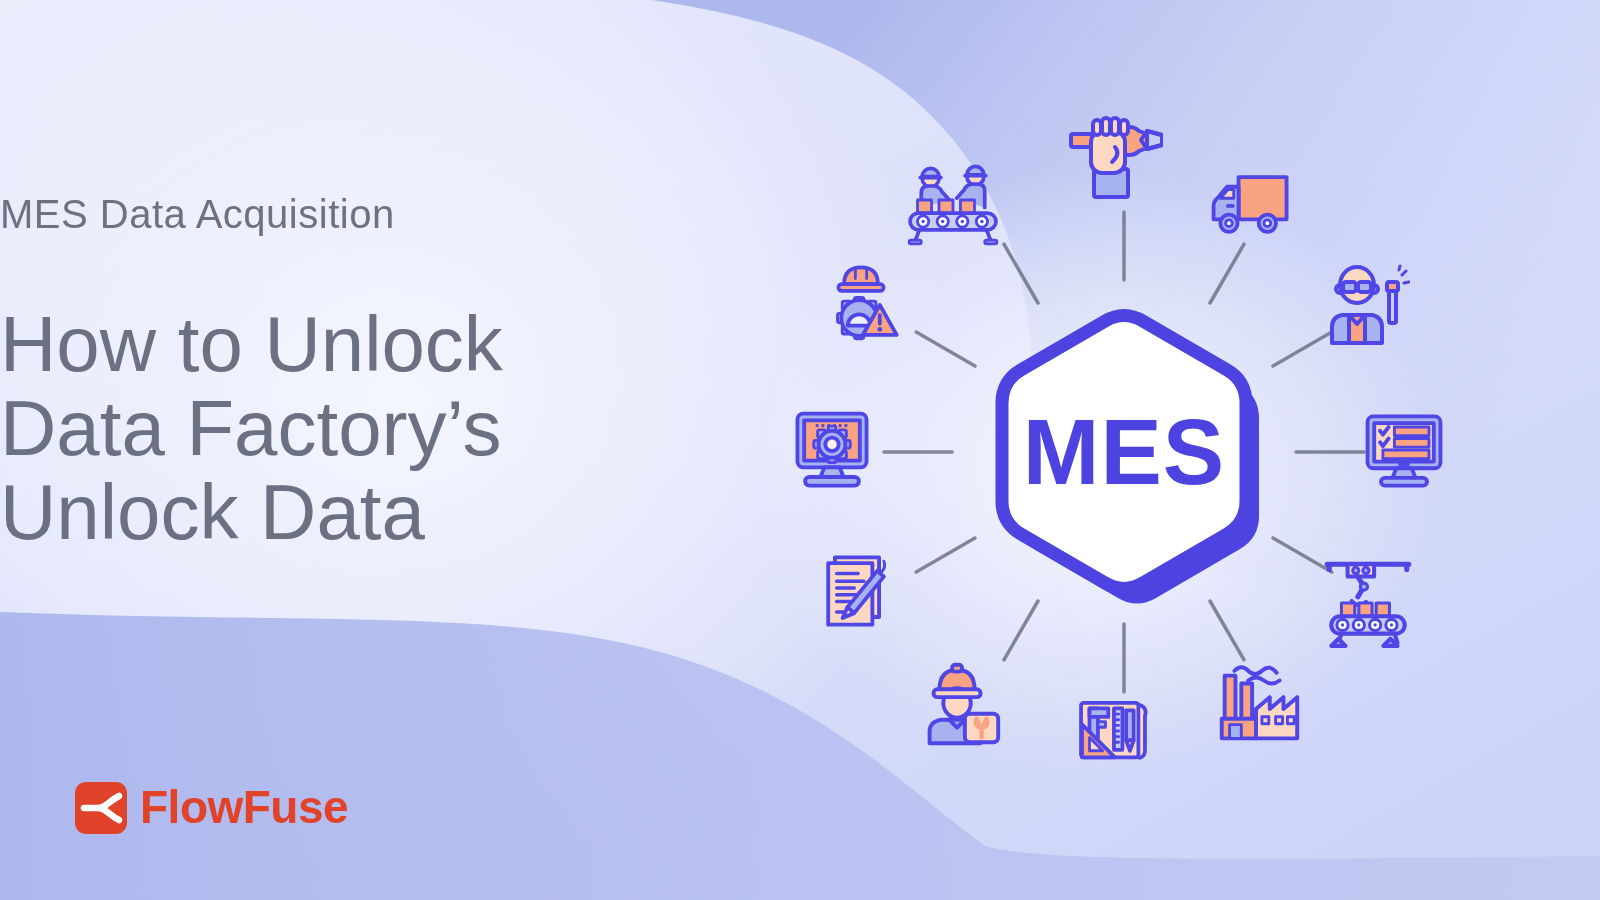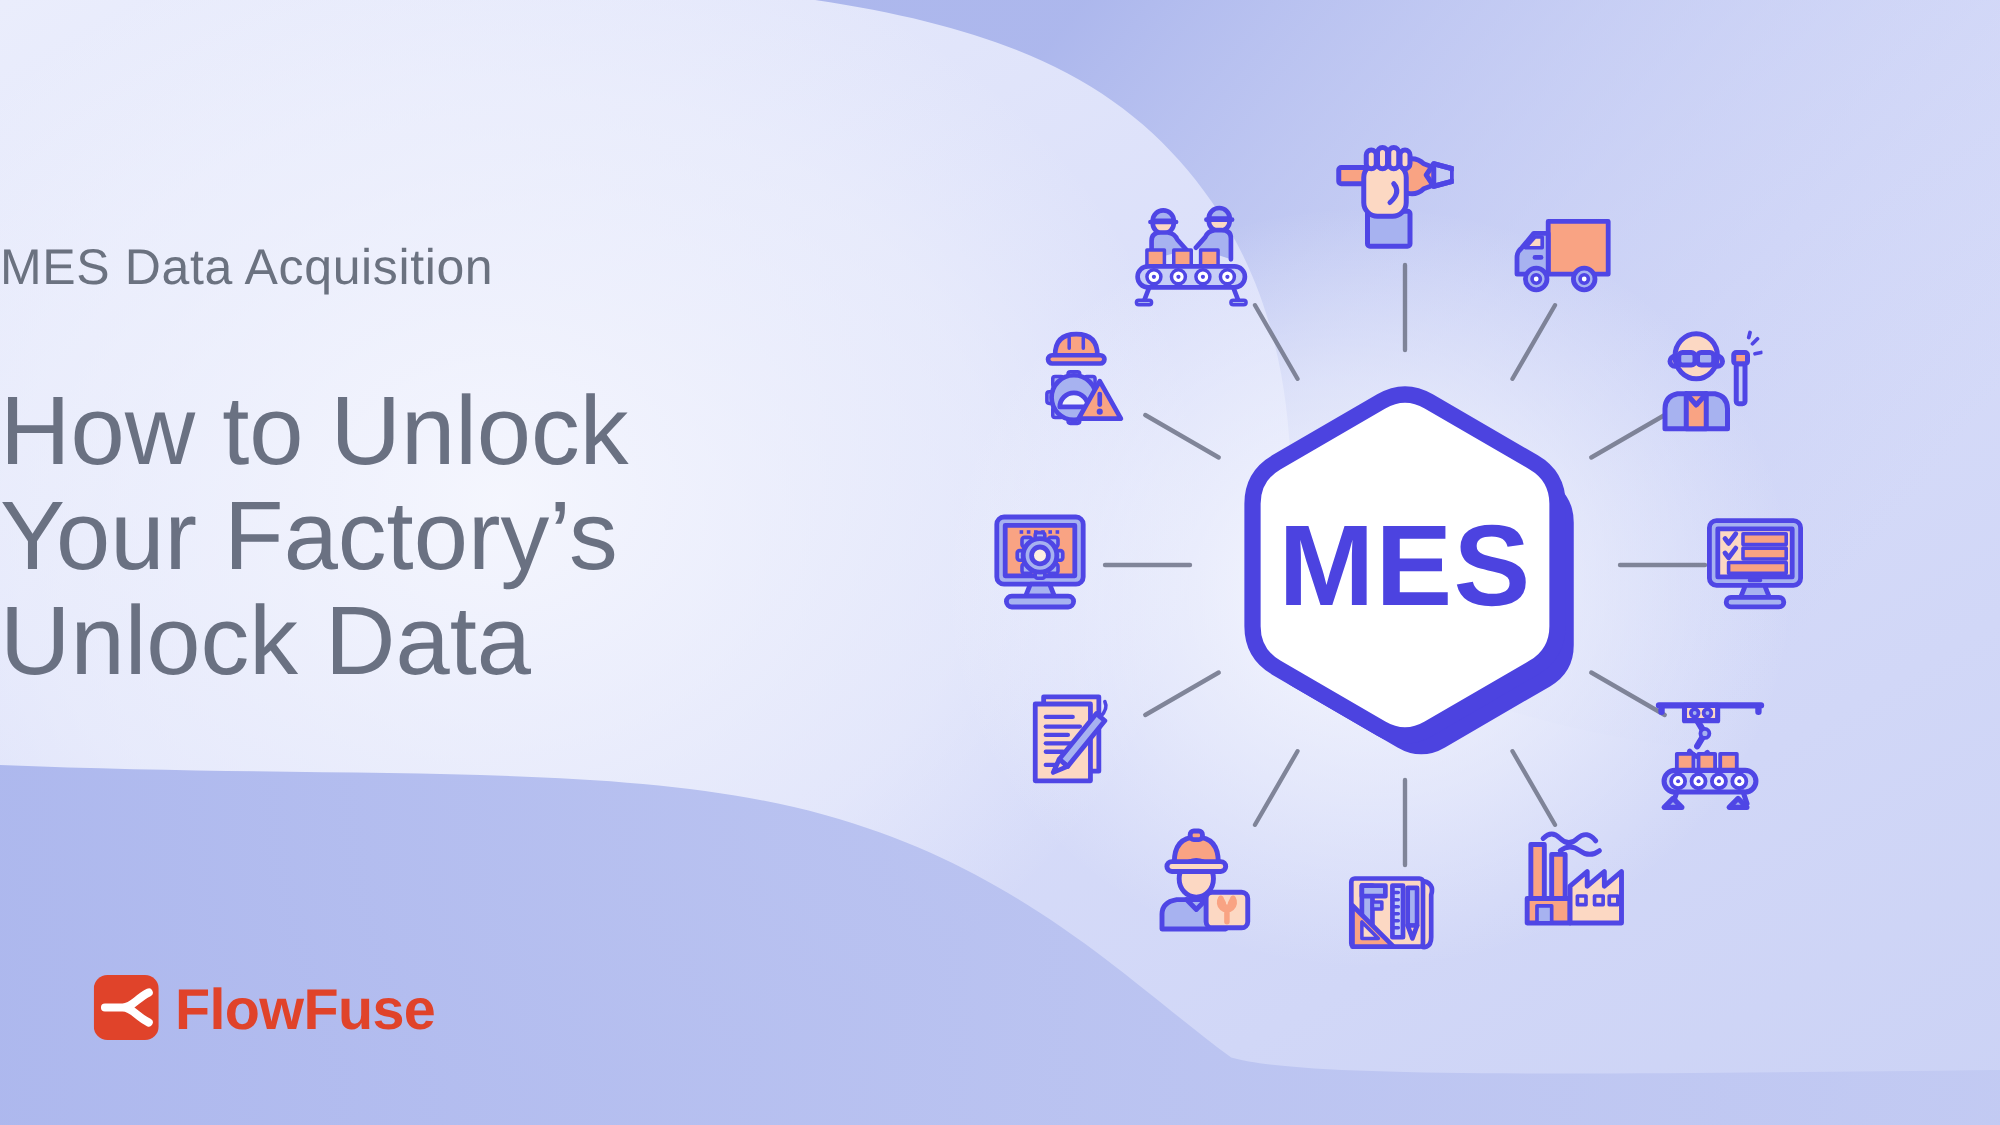--- a/index.html
+++ b/index.html
@@ -17,21 +17,21 @@
   .sal-line{stroke:#f9a383;stroke-width:4.5;fill:none;stroke-linecap:round;stroke-linejoin:round}
   .kicker{
     position:absolute;left:0;top:192px;width:640px;
     font-size:40px;color:#6b7280;letter-spacing:.5px;white-space:nowrap;
   }
   .headline{
     position:absolute;left:0;top:302px;width:640px;
     font-size:78px;line-height:84px;color:#6a7182;
   }
   .logo{
-    position:absolute;left:75px;top:780px;display:flex;align-items:flex-start;gap:13px;
+    position:absolute;left:75px;top:780px;display:flex;align-items:flex-end;gap:13px;
   }
   .logo .wordmark{
     font-size:46px;font-weight:bold;color:#e0432a;letter-spacing:-0.5px;
   }
 </style>
 </head>
 <body>
 
 <div class="stage">
 
@@ -303,21 +303,21 @@
           <path d="M1118.0,336.1 Q1137,325 1156.0,336.1 L1240.0,384.9 Q1259,396 1259.0,418.0 L1259.0,516.0 Q1259,538 1240.0,549.1 L1156.0,597.9 Q1137,609 1118.0,597.9 L1034.0,549.1 Q1015,538 1015.0,516.0 L1015.0,418.0 Q1015,396 1034.0,384.9 Z" fill="#4c43e0"></path>
           <path d="M1105.0,321.1 Q1124,310 1143.0,321.1 L1227.0,369.9 Q1246,381 1246.0,403.0 L1246.0,501.0 Q1246,523 1227.0,534.1 L1143.0,582.9 Q1124,594 1105.0,582.9 L1021.0,534.1 Q1002,523 1002.0,501.0 L1002.0,403.0 Q1002,381 1021.0,369.9 Z" fill="#ffffff" stroke="#4c43e0" stroke-width="13"></path>
         </g>
       <text x="1124" y="484" text-anchor="middle" font-family="Liberation Sans, sans-serif" font-size="92" font-weight="bold" fill="#4c43e0" letter-spacing="1">MES</text>
     </g>
   </svg>
 
   <div class="kicker">MES Data Acquisition</div>
   <div class="headline">
     <div>How to Unlock</div>
-    <div>Your Factory’s</div>
+    <div>Data Factory’s</div>
     <div>Unlock Data</div>
   </div>
 
   <div class="logo">
     <svg width="52" height="52" viewBox="0 0 52 52">
       <rect x="0" y="0" width="52" height="52" rx="11" fill="#e0432a"></rect>
       <path d="M9,26 H23 M23,26 C31,26 34,19 44,14 M23,26 C31,26 34,33 44,38" fill="none" stroke="#ffffff" stroke-width="6.5" stroke-linecap="round"></path>
     </svg>
     <span class="wordmark">FlowFuse</span>
   </div>

